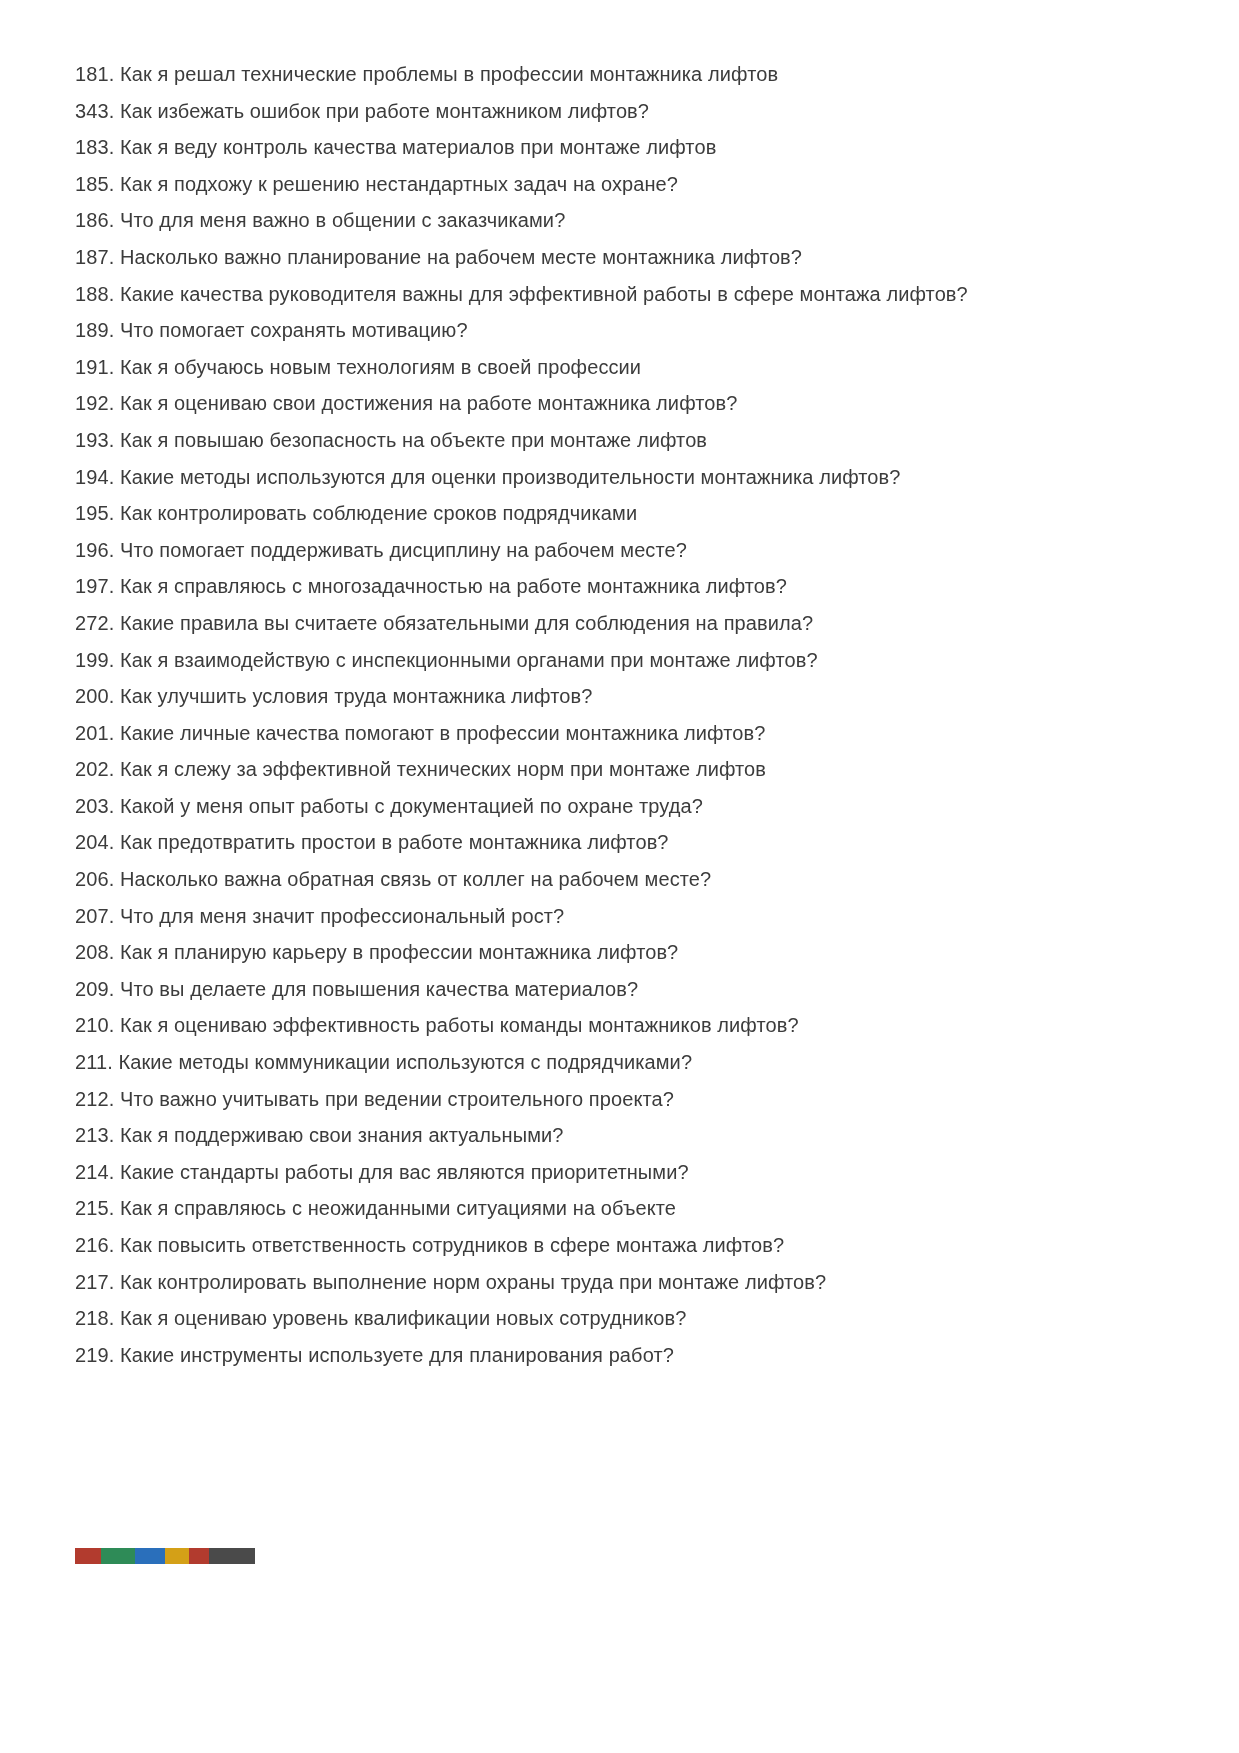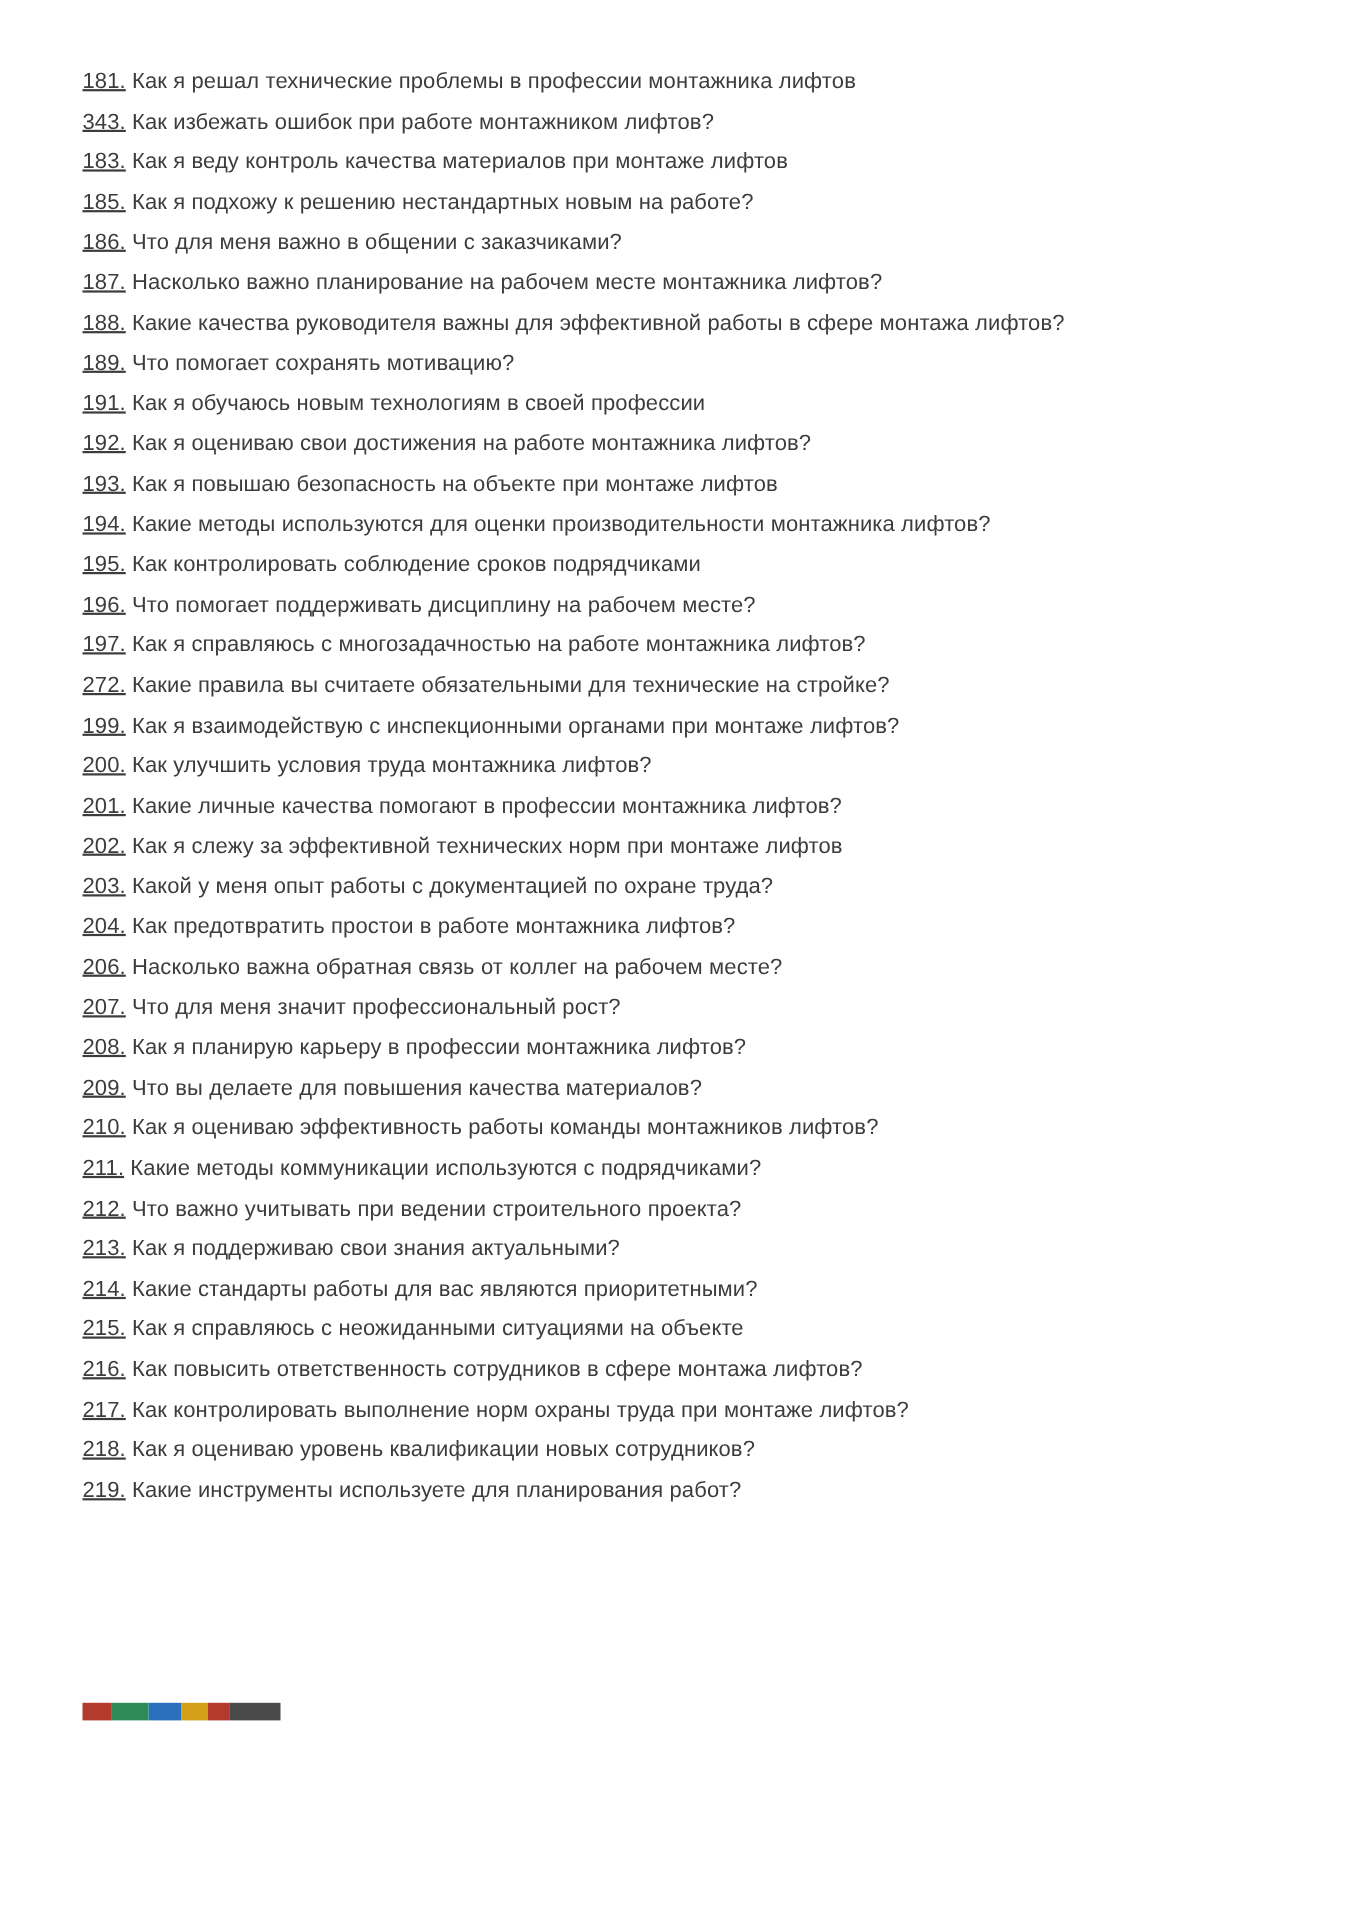--- a/index.html
+++ b/index.html
@@ -25,21 +25,20 @@
     font-size: 20px;
     line-height: 36.6px;
     letter-spacing: 0.1px;
   }
   ol.question-list li {
     margin: 0;
     padding: 0;
   }
   .question-number {
     white-space: nowrap;
-    text-decoration: underline;
   }
   .color-strip {
     position: absolute;
     left: 75px;
     top: 1548px;
     height: 16px;
     display: flex;
     flex-direction: row;
     align-items: stretch;
   }
@@ -48,33 +47,33 @@
   }
 </style>
 </head>
 <body>
 
 <main class="page">
   <ol class="question-list">
       <li><span class="question-number">181.</span> <span>Как я решал технические проблемы в профессии монтажника лифтов</span></li>
       <li><span class="question-number">343.</span> <span>Как избежать ошибок при работе монтажником лифтов?</span></li>
       <li><span class="question-number">183.</span> <span>Как я веду контроль качества материалов при монтаже лифтов</span></li>
-      <li><span class="question-number">185.</span> <span>Как я подхожу к решению нестандартных новым на работе?</span></li>
+      <li><span class="question-number">185.</span> <span>Как я подхожу к решению нестандартных задач на охране?</span></li>
       <li><span class="question-number">186.</span> <span>Что для меня важно в общении с заказчиками?</span></li>
       <li><span class="question-number">187.</span> <span>Насколько важно планирование на рабочем месте монтажника лифтов?</span></li>
       <li><span class="question-number">188.</span> <span>Какие качества руководителя важны для эффективной работы в сфере монтажа лифтов?</span></li>
       <li><span class="question-number">189.</span> <span>Что помогает сохранять мотивацию?</span></li>
       <li><span class="question-number">191.</span> <span>Как я обучаюсь новым технологиям в своей профессии</span></li>
       <li><span class="question-number">192.</span> <span>Как я оцениваю свои достижения на работе монтажника лифтов?</span></li>
       <li><span class="question-number">193.</span> <span>Как я повышаю безопасность на объекте при монтаже лифтов</span></li>
       <li><span class="question-number">194.</span> <span>Какие методы используются для оценки производительности монтажника лифтов?</span></li>
       <li><span class="question-number">195.</span> <span>Как контролировать соблюдение сроков подрядчиками</span></li>
       <li><span class="question-number">196.</span> <span>Что помогает поддерживать дисциплину на рабочем месте?</span></li>
       <li><span class="question-number">197.</span> <span>Как я справляюсь с многозадачностью на работе монтажника лифтов?</span></li>
-      <li><span class="question-number">272.</span> <span>Какие правила вы считаете обязательными для технические на стройке?</span></li>
+      <li><span class="question-number">272.</span> <span>Какие правила вы считаете обязательными для соблюдения на правила?</span></li>
       <li><span class="question-number">199.</span> <span>Как я взаимодействую с инспекционными органами при монтаже лифтов?</span></li>
       <li><span class="question-number">200.</span> <span>Как улучшить условия труда монтажника лифтов?</span></li>
       <li><span class="question-number">201.</span> <span>Какие личные качества помогают в профессии монтажника лифтов?</span></li>
       <li><span class="question-number">202.</span> <span>Как я слежу за эффективной технических норм при монтаже лифтов</span></li>
       <li><span class="question-number">203.</span> <span>Какой у меня опыт работы с документацией по охране труда?</span></li>
       <li><span class="question-number">204.</span> <span>Как предотвратить простои в работе монтажника лифтов?</span></li>
       <li><span class="question-number">206.</span> <span>Насколько важна обратная связь от коллег на рабочем месте?</span></li>
       <li><span class="question-number">207.</span> <span>Что для меня значит профессиональный рост?</span></li>
       <li><span class="question-number">208.</span> <span>Как я планирую карьеру в профессии монтажника лифтов?</span></li>
       <li><span class="question-number">209.</span> <span>Что вы делаете для повышения качества материалов?</span></li>

